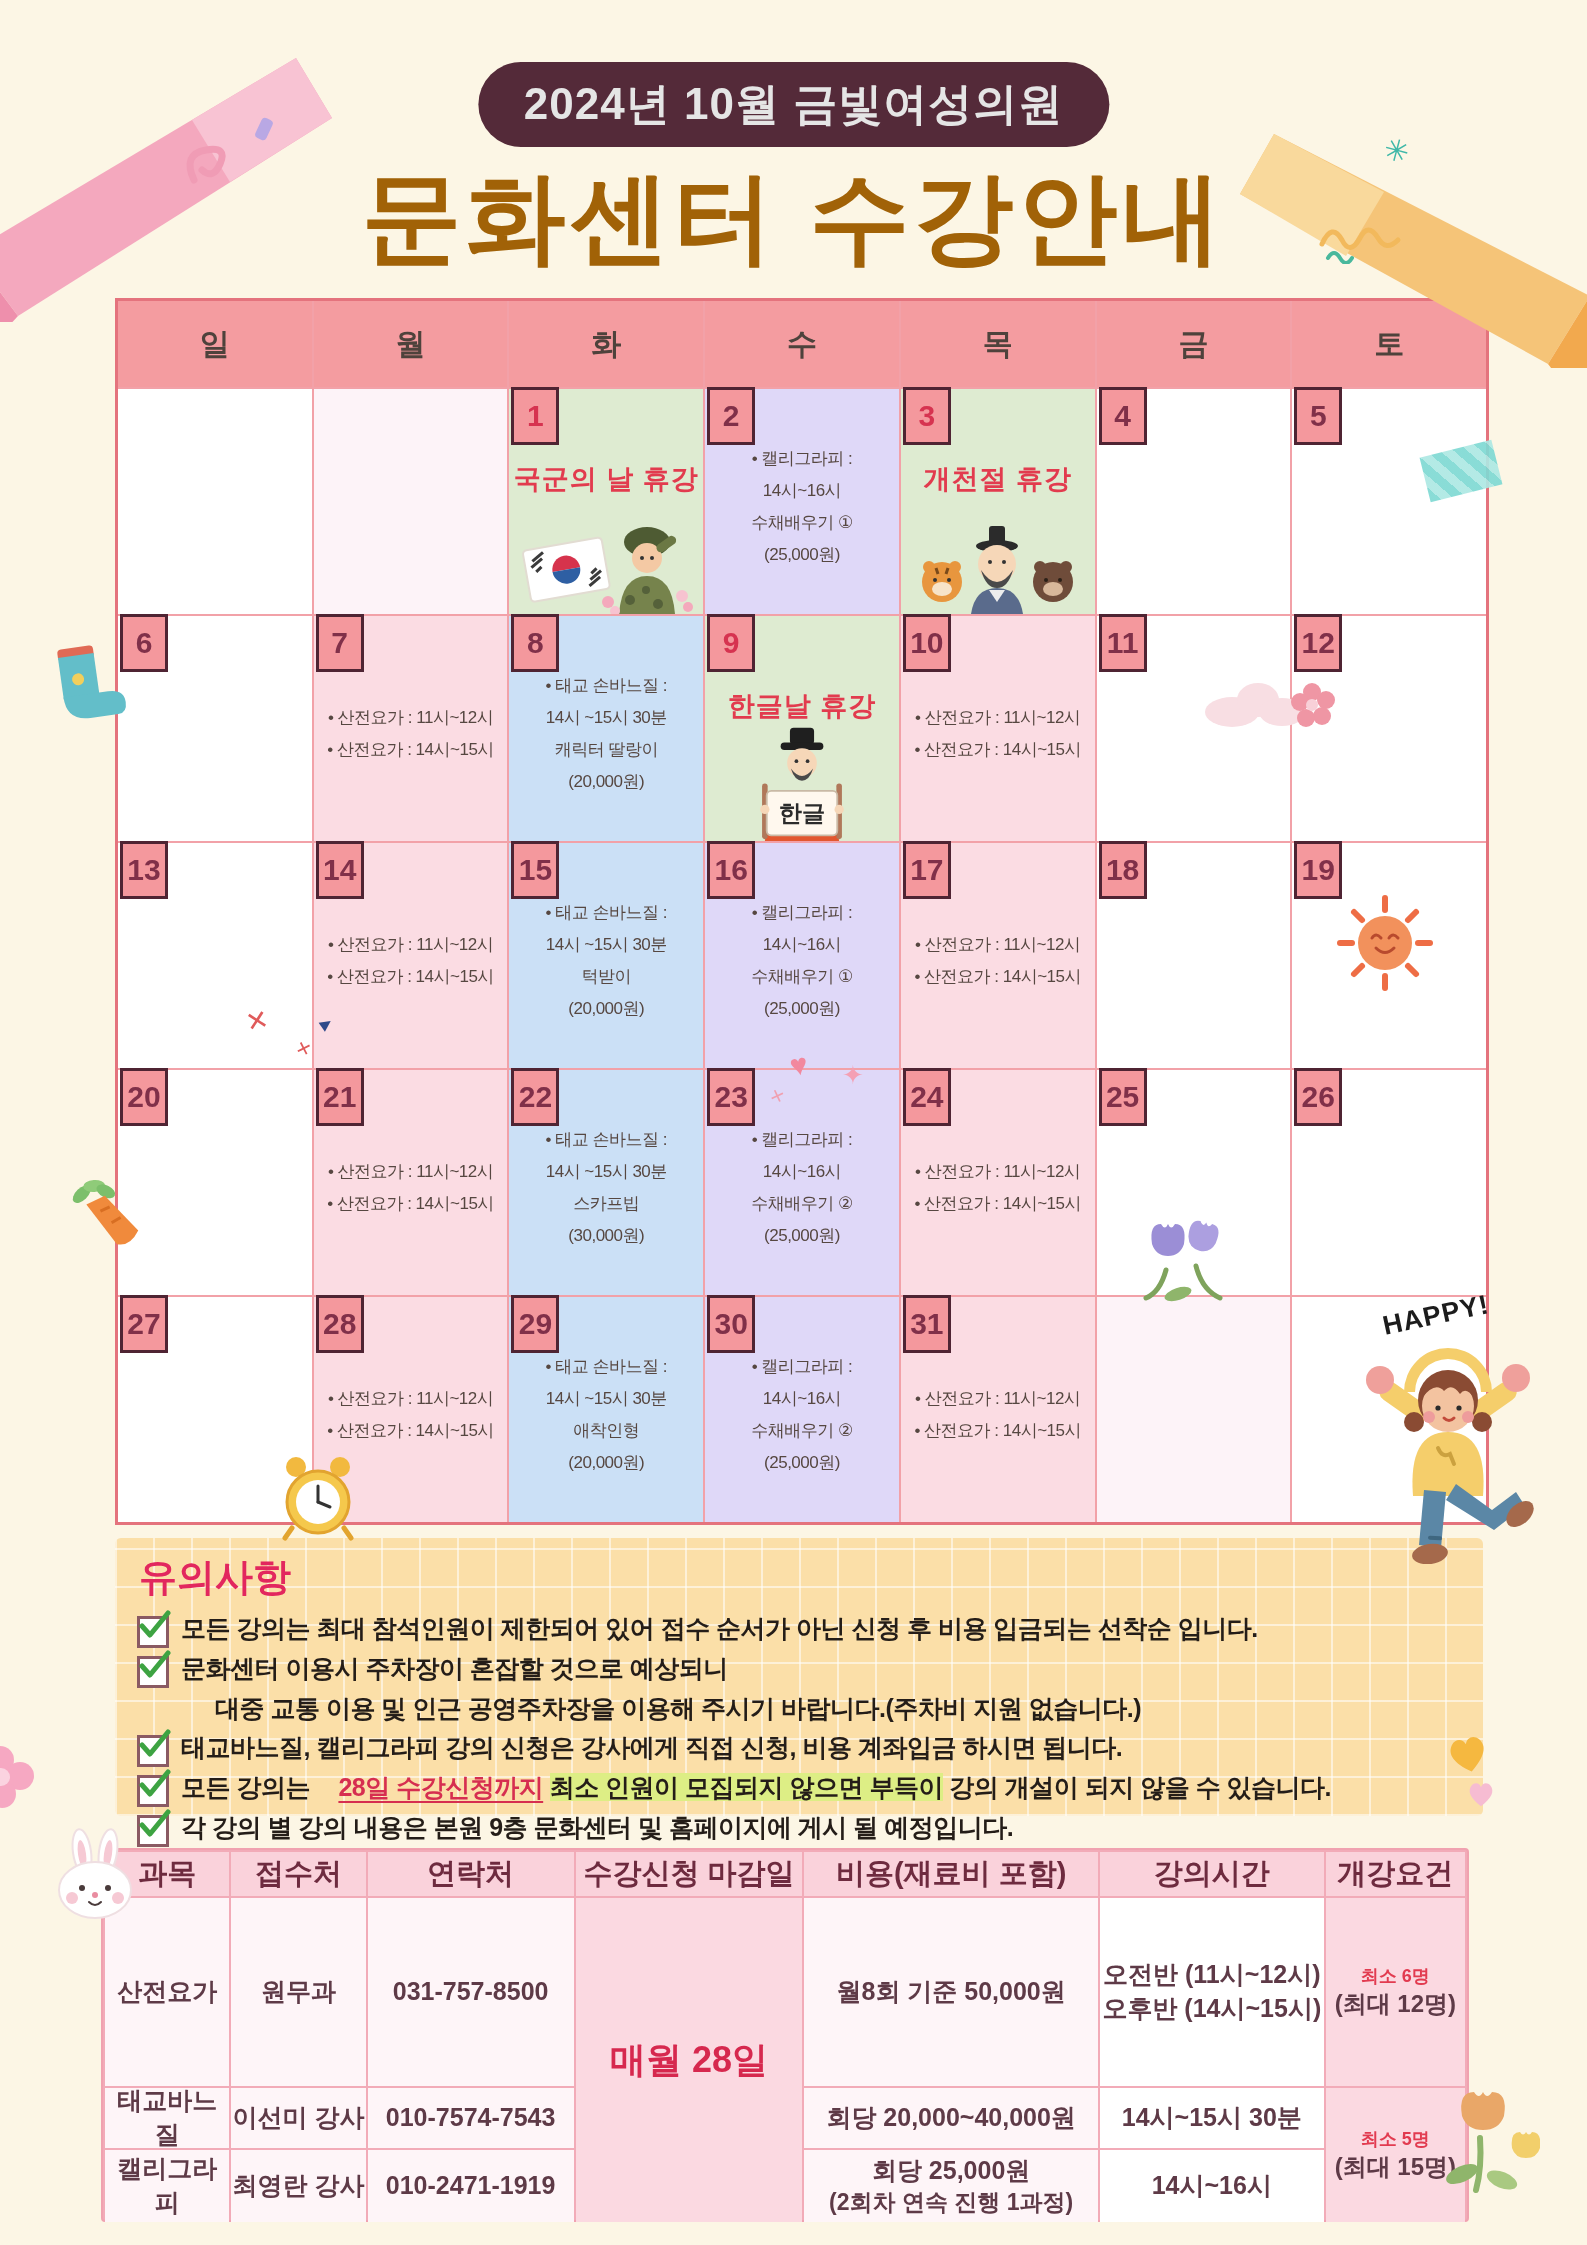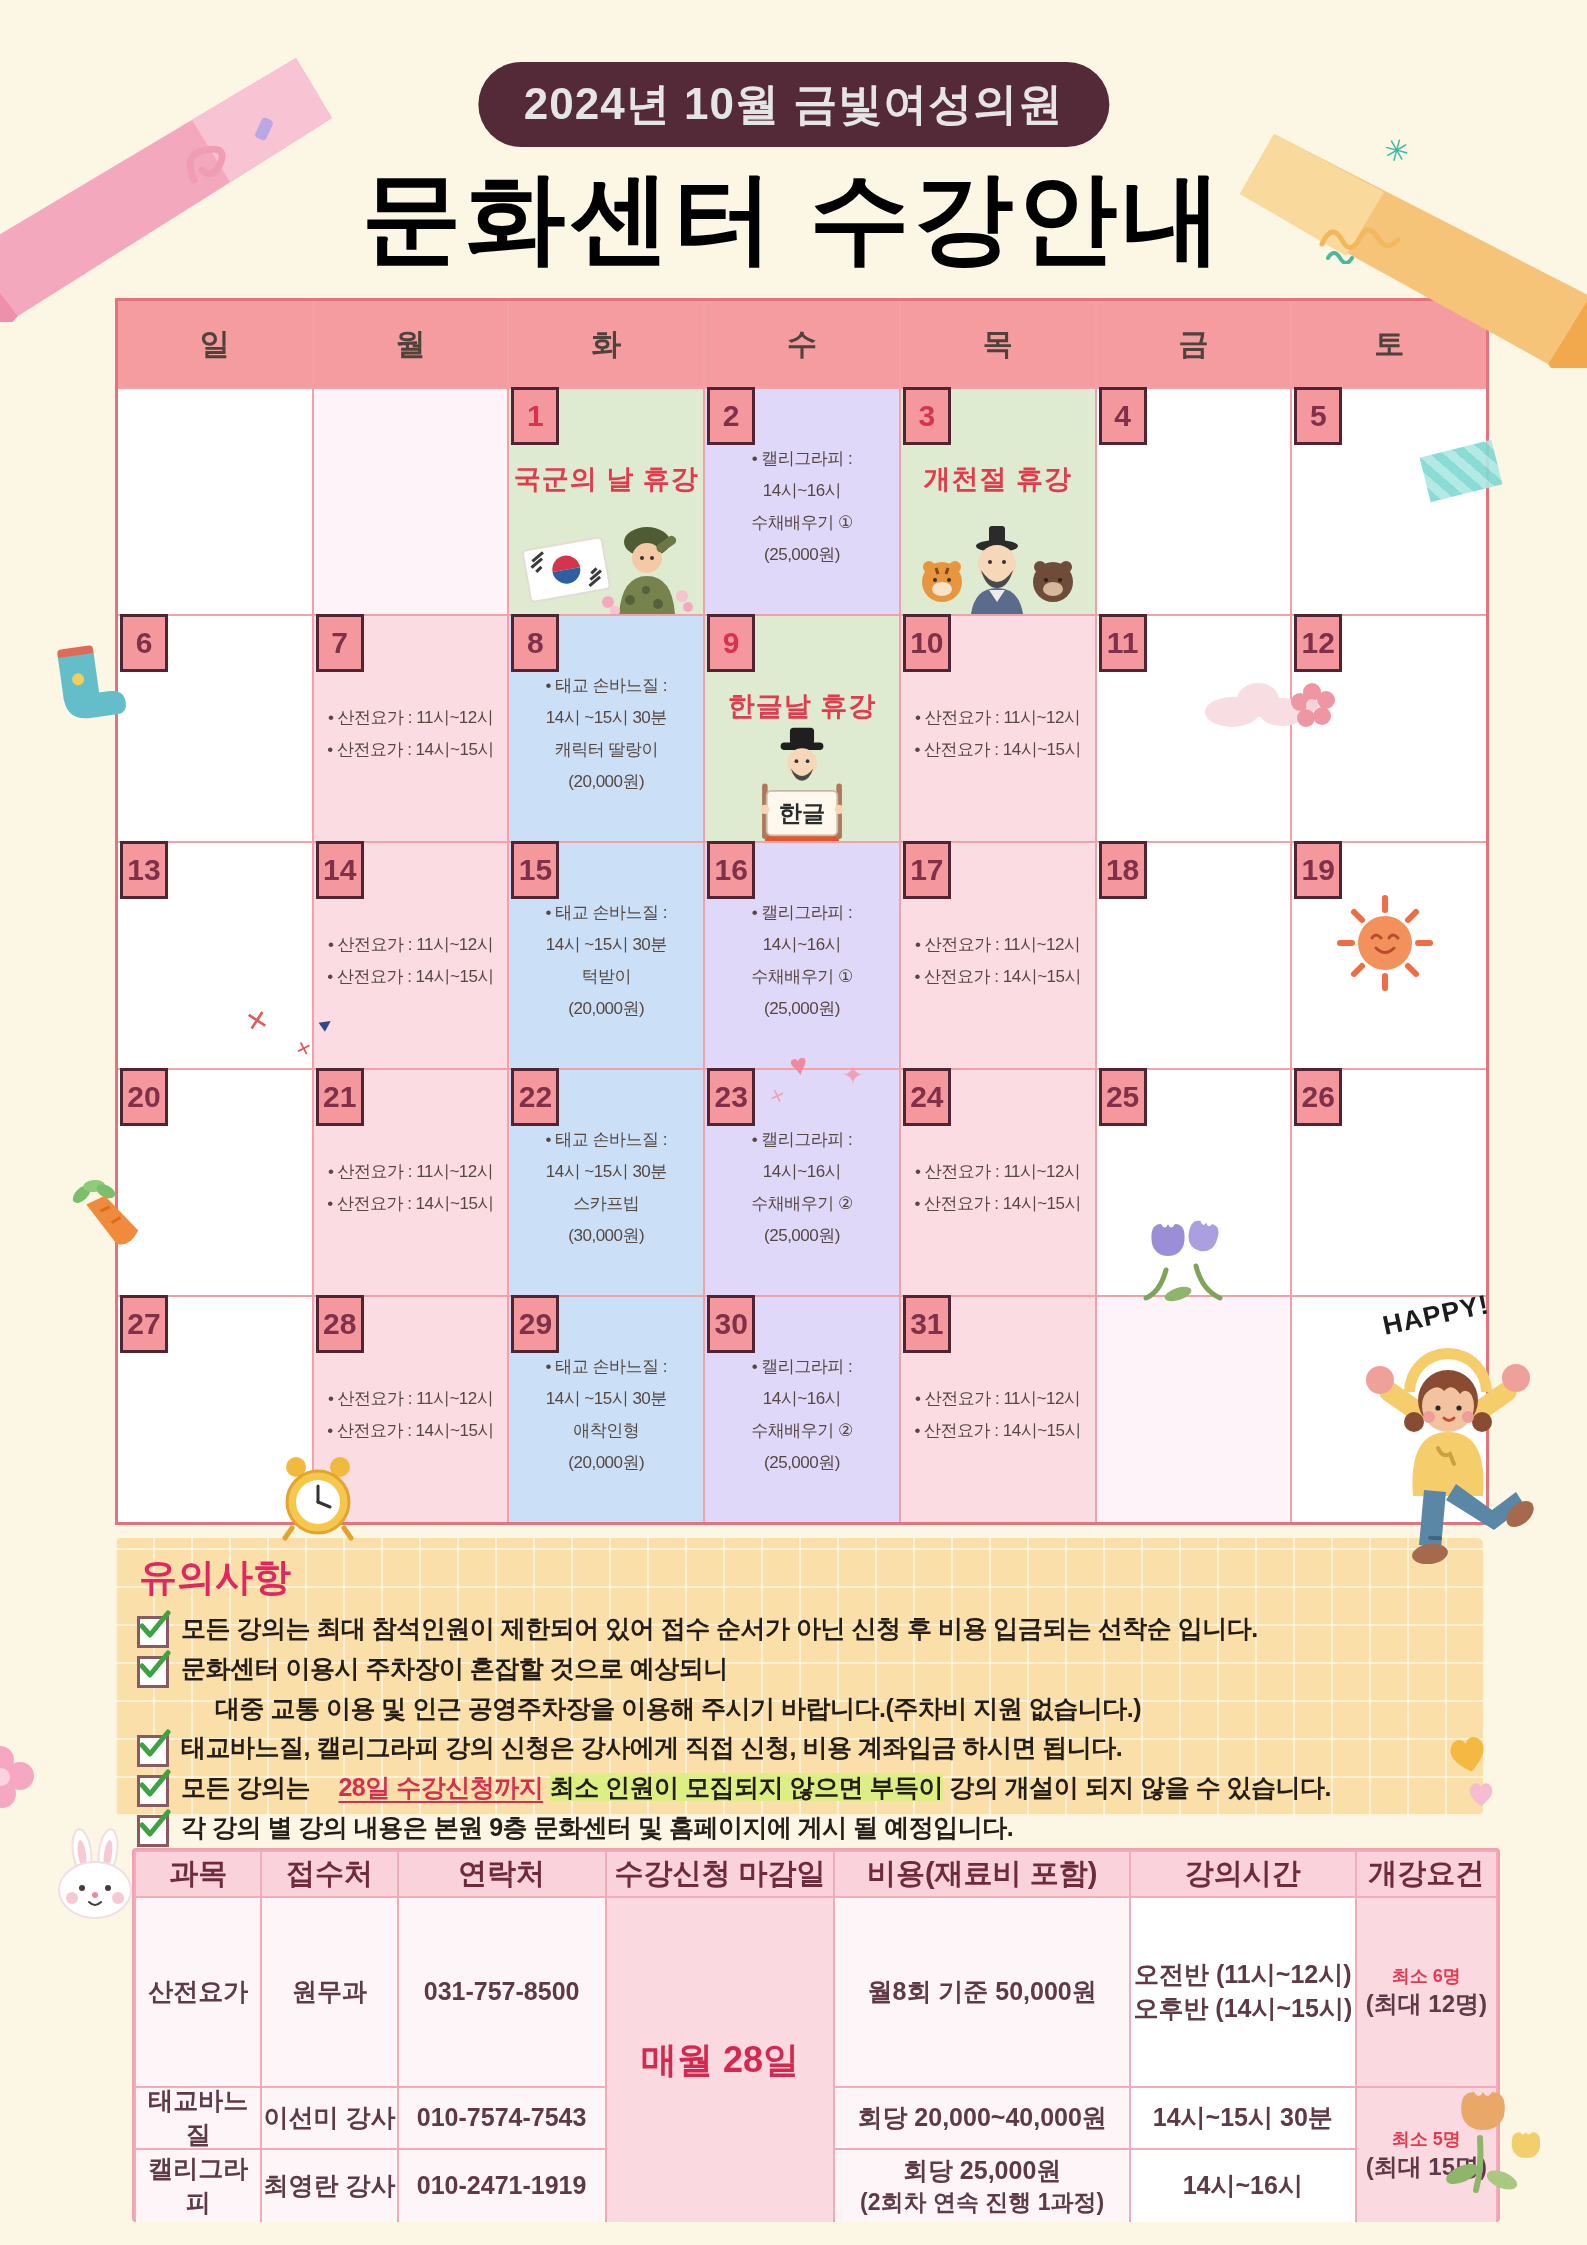--- a/index.html
+++ b/index.html
@@ -4,21 +4,21 @@
 <style>
   html,body{margin:0;padding:0;}
   body{background:#e8e2d2;font-family:"Liberation Sans","DejaVu Sans",sans-serif;}
   .poster{position:relative;width:1587px;height:2245px;margin:0 auto;background:#FCF6E5;overflow:hidden;}
 
   
   .badge-pill{position:absolute;left:50%;top:62px;transform:translateX(-50%);
     background:#542A39;color:#e5e5e5;border-radius:44px;padding:13px 46px;
     font-size:44px;font-weight:bold;letter-spacing:1px;white-space:nowrap;z-index:4;}
   .main-title{position:absolute;left:0;right:0;top:152px;text-align:center;
-    color:#000000;font-size:100px;font-weight:900;letter-spacing:4px;margin:0;z-index:3;}
+    color:#a16207;font-size:100px;font-weight:900;letter-spacing:4px;margin:0;z-index:3;}
 
   
   .calendar{position:absolute;left:115px;top:298px;width:1368px;
     border:3px solid #E4737D;background:#F2A1A8;
     display:grid;grid-template-columns:repeat(7,1fr);
     grid-template-rows:86px repeat(5,225px);gap:2px;z-index:2;}
   .cal-head{background:#F49CA0;display:flex;align-items:center;justify-content:center;
     color:#4E423C;font-size:30px;font-weight:bold;}
   .cal-cell{position:relative;display:flex;flex-direction:column;overflow:visible;}
   .bg-plain{background:#FFFFFF;}
@@ -50,21 +50,21 @@
   .note-item{display:flex;align-items:flex-start;gap:12px;margin:3px 0;}
   .note-check{position:relative;flex:0 0 26px;width:26px;height:26px;margin-top:5px;
     background:#fff;border:3px solid #8A5A63;}
   .note-check svg{position:absolute;left:-2px;top:-9px;}
   .note-text{margin:0;color:#241D18;font-size:25px;line-height:1.42;font-weight:bold;letter-spacing:-0.5px;}
   .note-cont{margin:0 0 2px 78px;}
   .ru{color:#D62E50;text-decoration:underline;text-underline-offset:5px;margin-left:22px;}
   .hl{background:#DDEE85;}
 
   
-  .info-table{position:absolute;left:132px;top:1848px;width:1368px;height:374px;
+  .info-table{position:absolute;left:101px;top:1848px;width:1368px;height:374px;
     box-sizing:border-box;background:#F2ABB8;border:2px solid #F0A2B0;border-radius:4px;
     display:grid;gap:2px;padding:2px;z-index:2;
     grid-template-columns:125fr 135fr 207fr 228fr 295fr 225fr 140fr;
     grid-template-rows:44px 188px 60px 72px;}
   .it-cell{display:flex;flex-direction:column;align-items:center;justify-content:center;
     background:#FEF5F8;color:#5E3A47;font-size:25px;font-weight:bold;text-align:center;line-height:1.35;}
   .it-head{background:#FAD2DB;color:#6E2B3F;font-size:29px;font-weight:900;}
   .it-white{background:#FFFFFF;}
   .it-pink{background:#FBD9E1;}
   .it-deadline{grid-column:4;grid-row:2/span 3;font-size:36px;font-weight:900;color:#D6284E;}

